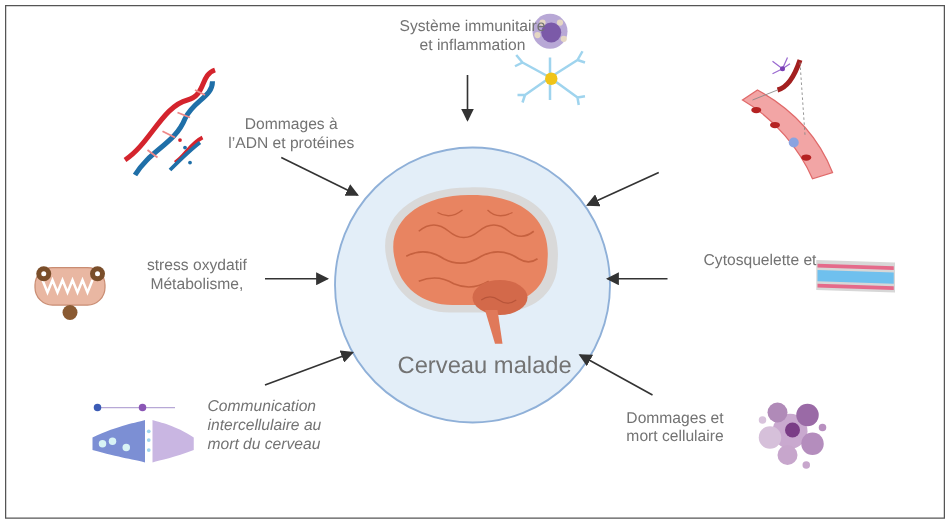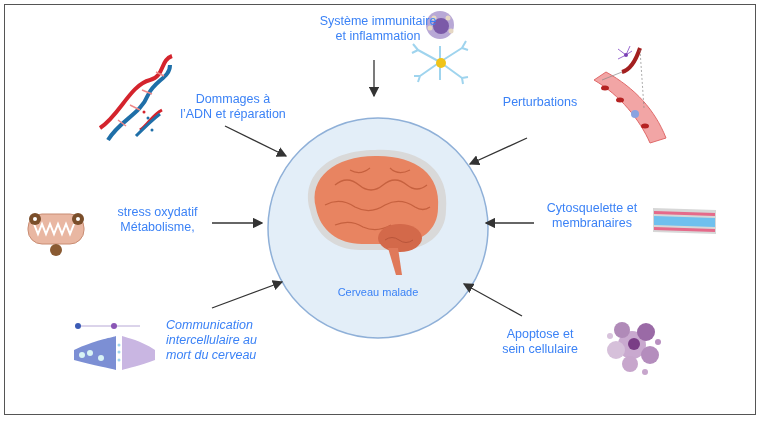--- a/index.html
+++ b/index.html
@@ -1,19 +1,19 @@
 <!DOCTYPE html>
 <html><head>
 <meta charset="utf-8">
 <style>
   html,body{margin:0;padding:0;background:#ffffff;}
   body{width:760px;height:421px;position:relative;overflow:hidden;font-family:"Liberation Sans",sans-serif;color:#1a1a1a;}
   .frame{position:absolute;left:4px;top:4px;width:750px;height:409px;border:1.5px solid #555;background:#fff;}
   svg.stage{position:absolute;left:0;top:0;}
-  .lbl{position:absolute;font-size:12.5px;line-height:15px;text-align:center;white-space:nowrap;color:#3b82f6;}
+  .lbl{position:absolute;font-size:12.5px;line-height:15px;text-align:center;white-space:nowrap;color:#737373;}
   .lbl div{display:block;}
   .left{text-align:left;font-style:italic;}
 </style>
 </head>
 <body>
 
 <div class="frame"></div>
 
 <svg class="stage" width="760" height="421" viewBox="0 0 760 421">
   <defs>
@@ -136,35 +136,33 @@
     <circle cx="645" cy="372" r="3" fill="#c7a6cc"></circle>
   </g>
 </svg>
 
 <div class="lbl" style="left:283px;top:14px;width:190px;">
   <div>Système immunitaire</div>
   <div>et inflammation</div>
 </div>
 <div class="lbl" style="left:168px;top:92px;width:130px;text-align:center;">
   <div>Dommages à</div>
-  <div>l’ADN et réparation</div>
+  <div>l’ADN et protéines</div>
 </div>
 <div class="lbl" style="left:470px;top:95px;width:140px;">
-  <div>Perturbations</div>
 </div>
 <div class="lbl" style="left:100px;top:205px;width:115px;">
   <div>stress oxydatif</div>
   <div>Métabolisme,</div>
 </div>
-<div class="lbl" style="left:537px;top:201px;width:110px;">
+<div class="lbl" style="left:553px;top:201px;width:110px;">
   <div>Cytosquelette et</div>
-  <div>membranaires</div>
 </div>
 <div class="lbl left" style="left:166px;top:318px;width:120px;">
   <div>Communication</div>
   <div>intercellulaire au</div>
   <div>mort du cerveau</div>
 </div>
 <div class="lbl" style="left:490px;top:327px;width:100px;">
-  <div>Apoptose et</div>
-  <div>sein cellulaire</div>
+  <div>Dommages et</div>
+  <div>mort cellulaire</div>
 </div>
-<div class="lbl" style="left:318px;top:285px;width:120px;font-size:11px;">Cerveau malade</div>
+<div class="lbl" style="left:318px;top:285px;width:120px;font-size:19px;">Cerveau malade</div>
 
 </body></html>

